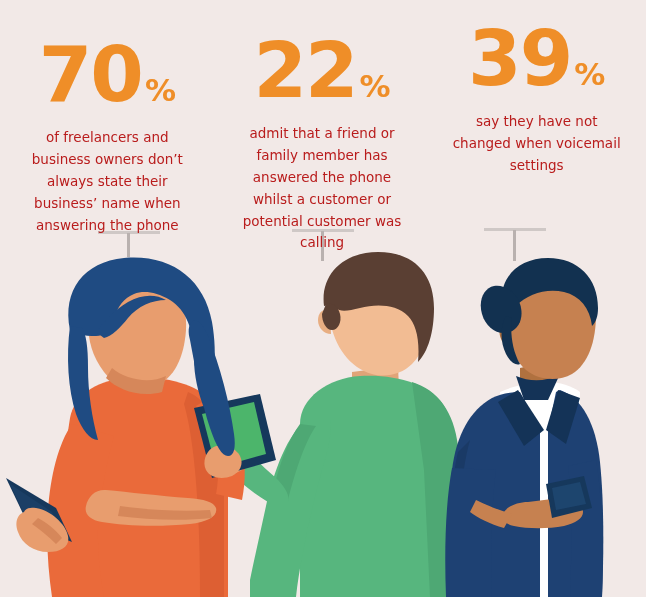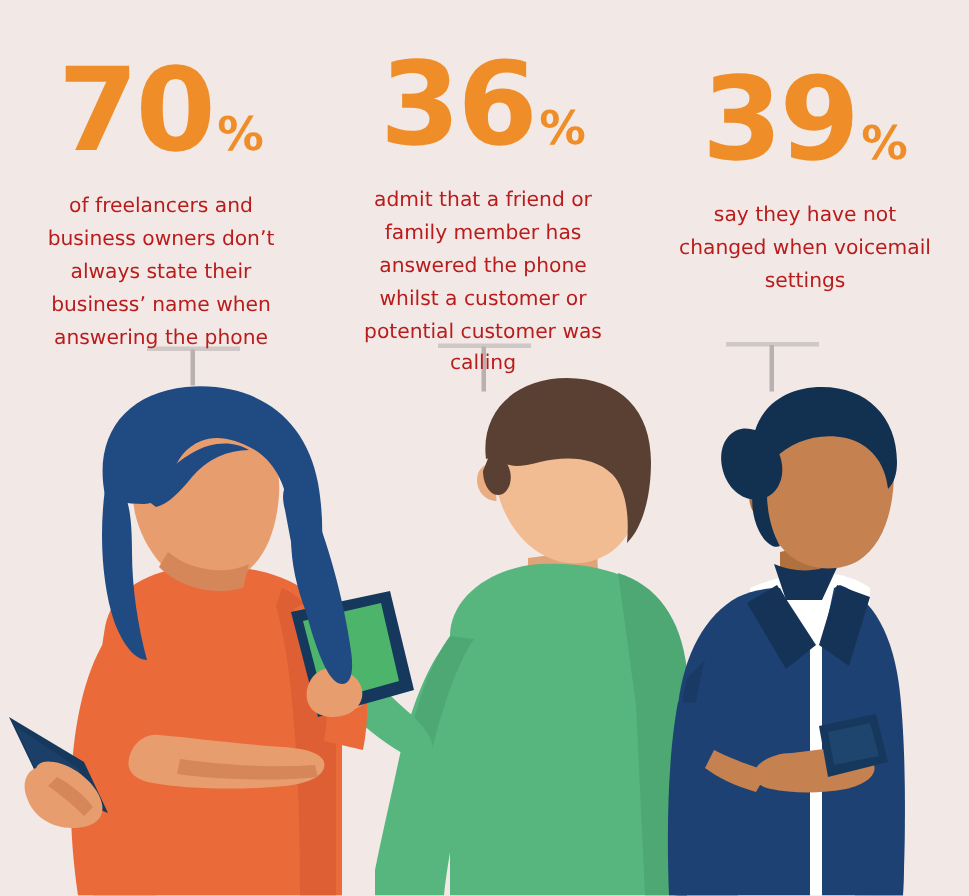--- a/index.html
+++ b/index.html
@@ -37,21 +37,21 @@
   }
   .stat-col {
     flex: 1 1 0;
     display: flex;
     flex-direction: column;
     align-items: center;
     position: relative;
   }
   .stat-col.col-1 { padding-top: 38px; }
   .stat-col.col-2 { padding-top: 34px; }
-  .stat-col.col-3 { padding-top: 44px; }
+  .stat-col.col-3 { padding-top: 22px; }
 
   .stat-number-wrap {
     display: flex;
     flex-direction: row;
     align-items: baseline;
     justify-content: center;
     line-height: 1;
   }
   .stat-number {
     font-family: "DejaVu Sans", sans-serif;
@@ -133,21 +133,21 @@
     <div class="stat-col col-1">
       <div class="stat-number-wrap">
         <span class="stat-number">70</span>
         <span class="stat-percent">%</span>
       </div>
       <div class="stat-caption">of freelancers and business owners don’t always state their business’ name when answering the phone</div>
     </div>
 
     <div class="stat-col col-2">
       <div class="stat-number-wrap">
-        <span class="stat-number">36</span>
+        <span class="stat-number">22</span>
         <span class="stat-percent">%</span>
       </div>
       <div class="stat-caption">admit that a friend or family member has answered the phone whilst a customer or potential customer was calling</div>
     </div>
 
     <div class="stat-col col-3">
       <div class="stat-number-wrap">
         <span class="stat-number">39</span>
         <span class="stat-percent">%</span>
       </div>

